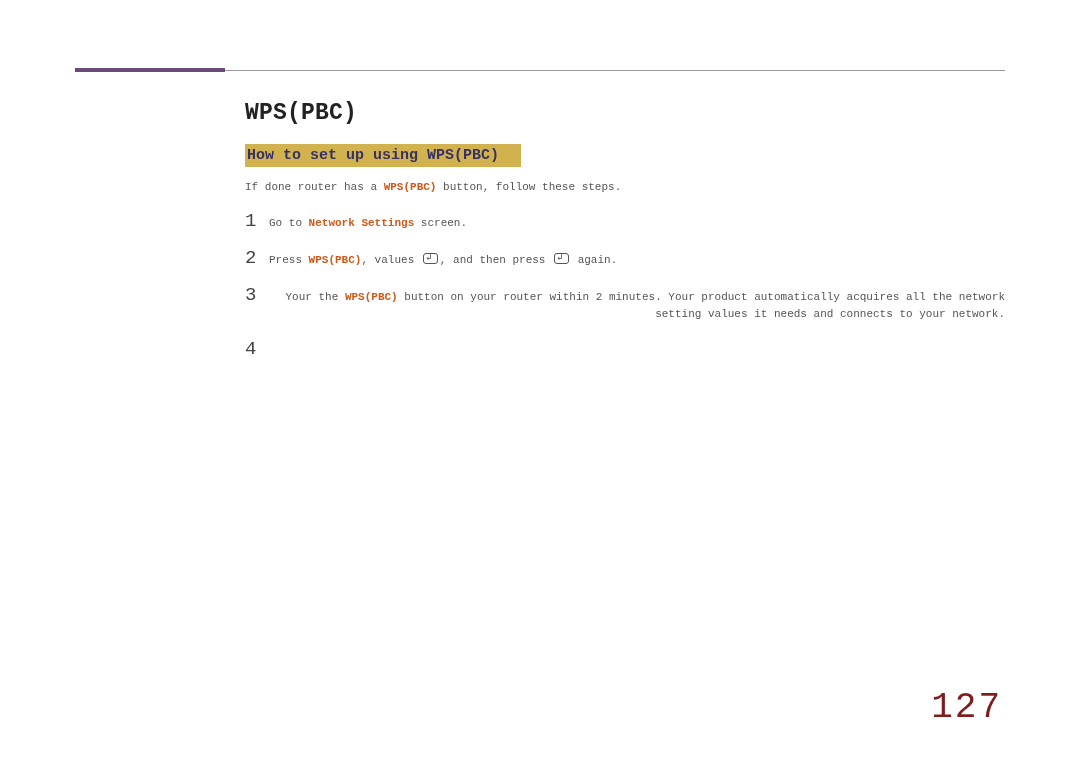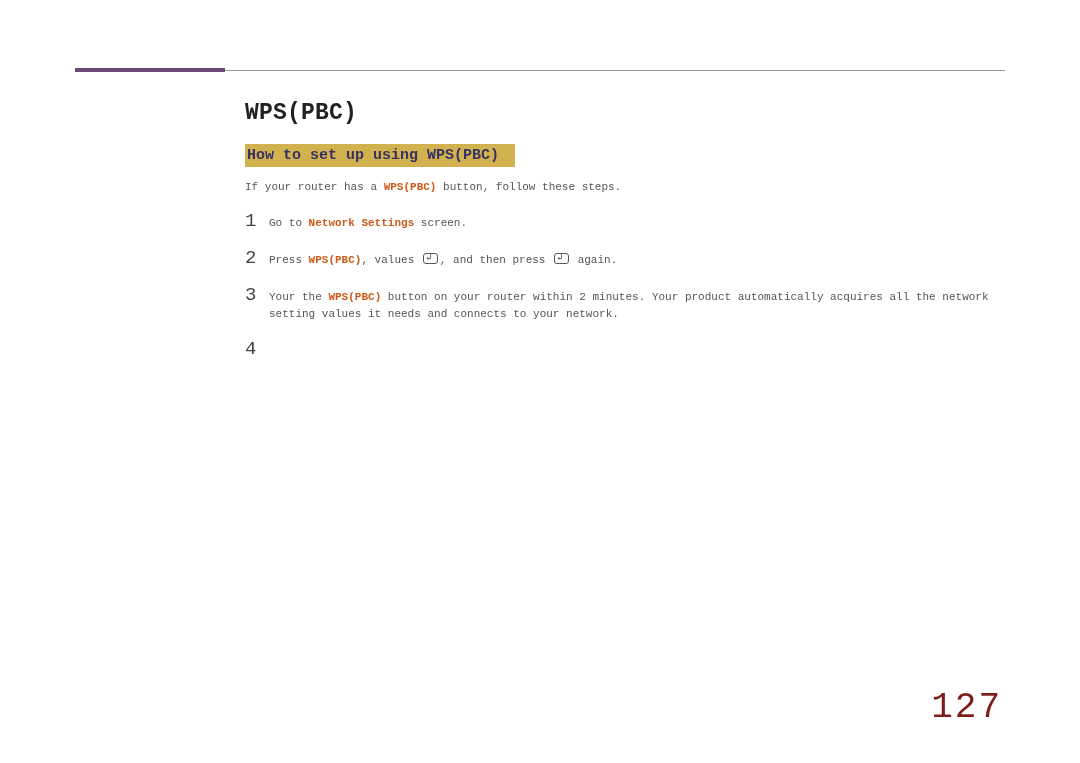--- a/index.html
+++ b/index.html
@@ -39,21 +39,21 @@
       color: #222;
       letter-spacing: 0.2px;
       margin-bottom: 18px;
     }
     .subheading {
       display: inline-block;
       background: #d2b24e;
       color: #373263;
       font-weight: 700;
       font-size: 15px;
-      padding: 3px 16px 3px 2px;
+      padding: 3px 22px 3px 2px;
       margin-bottom: 14px;
     }
     .intro {
       font-size: 11px;
       color: #555;
       margin-bottom: 18px;
     }
     .strong-orange {
       color: #cc5a1a;
       font-weight: 700;
@@ -75,20 +75,21 @@
       flex: 0 0 24px;
       line-height: 1;
       padding-top: 1px;
       text-align: left;
     }
     .step-text {
       font-size: 11px;
       color: #555;
       line-height: 1.55;
       padding-top: 4px;
+      text-align: right;
     }
     .enter-icon {
       display: inline-block;
       border: 1.3px solid #555;
       border-radius: 3px;
       width: 15px;
       height: 11px;
       position: relative;
       vertical-align: -1px;
       margin: 0 2px;
@@ -116,21 +117,21 @@
 <body>
 
 <div class="rule-top"></div>
 <div class="rule-accent"></div>
 
 <div class="content">
   <div class="heading">WPS(PBC)</div>
   <div class="subheading">How to set up using WPS(PBC)</div>
 
   <div class="intro">
-    <span>If your router has a </span><span class="strong-orange">WPS(PBC)</span><span> button, follow these steps.</span>
+    <span>If done router has a </span><span class="strong-orange">WPS(PBC)</span><span> button, follow these steps.</span>
   </div>
 
   <ol class="steps">
     <li>
       <span class="step-num">1</span>
       <span class="step-text">
         <span>Go to </span><span class="strong-orange">Network Settings</span><span> screen.</span>
       </span>
     </li>
     <li>

